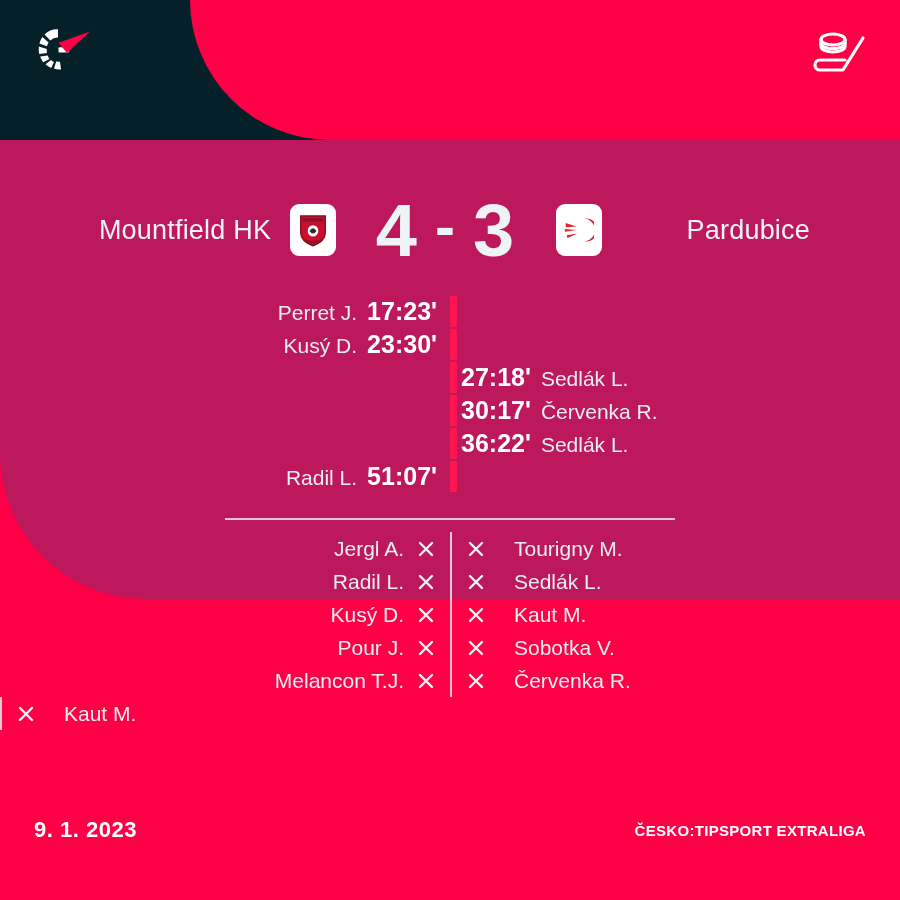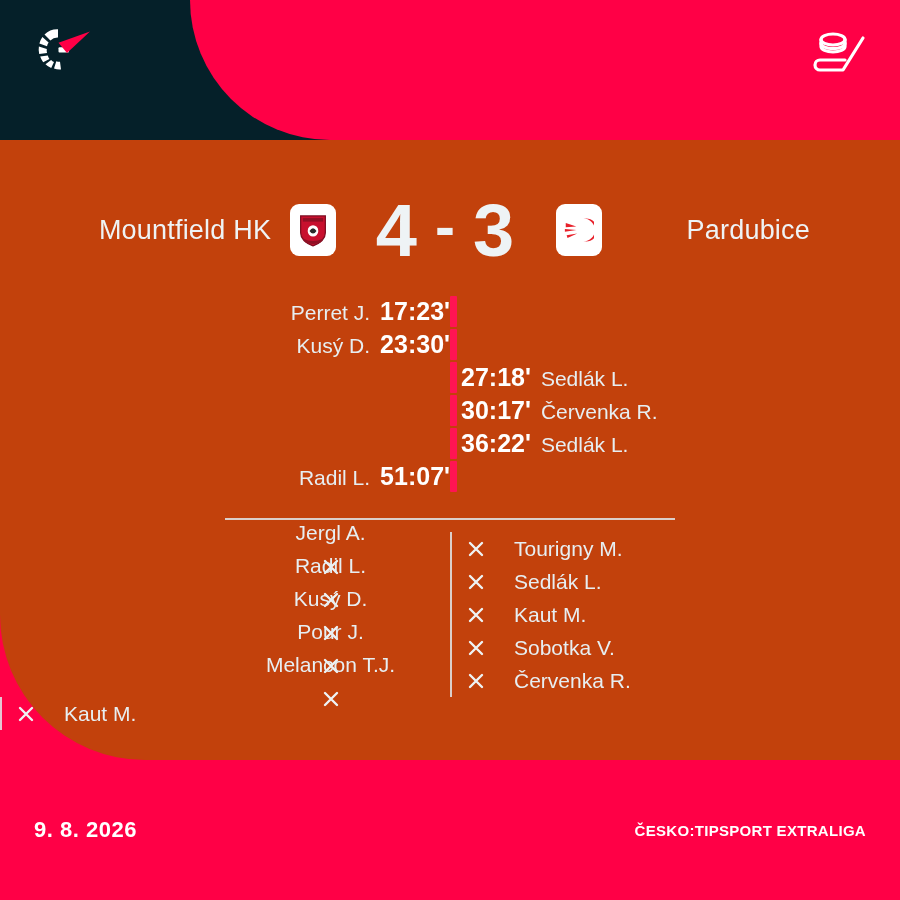--- a/index.html
+++ b/index.html
@@ -25,22 +25,22 @@
   }
   .logo{
     position:absolute;left:27px;top:25px;width:76px;height:56px;
   }
   .rink-icon{
     position:absolute;right:30px;top:26px;width:62px;height:58px;
   }
 
   
   .panel{
-    position:absolute;left:0;top:140px;width:900px;height:620px;
-    background:#c2410c;
+    position:absolute;left:0;top:140px;width:900px;height:459px;
+    background:#be185d;
     border-bottom-left-radius:145px;
   }
 
   
   .scoreline{
     position:absolute;left:0;top:35px;width:900px;height:110px;
     display:flex;align-items:center;justify-content:center;
   }
   .team-name{
     color:#eef3f5;font-size:27px;line-height:34px;font-weight:400;
@@ -64,21 +64,21 @@
   
   .goals{
     position:absolute;left:0;top:155px;width:900px;
   }
   .goal-row{
     position:relative;height:33px;display:flex;align-items:center;
   }
   .g-left{
     width:225px;margin-left:225px;text-align:right;
     display:flex;justify-content:flex-end;align-items:baseline;gap:10px;
-    box-sizing:border-box;
+    padding-right:13px;box-sizing:border-box;
   }
   .g-bar{
     width:7px;align-self:stretch;background:#ff1453;flex:0 0 auto;
     margin:1px 0;border-radius:1px;
   }
   .g-right{
     width:225px;text-align:left;
     display:flex;justify-content:flex-start;align-items:baseline;gap:10px;
     padding-left:4px;box-sizing:border-box;
   }
@@ -87,21 +87,21 @@
 
   
   .so-sep{
     position:absolute;left:225px;top:378px;width:450px;height:2px;
     background:#dfe8ec;opacity:.85;
   }
   .shootout{position:absolute;left:0;top:392px;width:900px;}
   .so-row{height:33px;display:flex;align-items:center;}
   .so-left{
     width:225px;margin-left:225px;box-sizing:border-box;padding-right:14px;
-    display:flex;justify-content:flex-end;align-items:center;gap:12px;flex-direction:column;
+    display:flex;justify-content:flex-end;align-items:center;gap:12px;
   }
   .so-div{width:2px;align-self:stretch;background:#dfe8ec;opacity:.85;flex:0 0 auto;margin:0;}
   .so-right{
     width:225px;box-sizing:border-box;padding-left:14px;
     display:flex;justify-content:flex-start;align-items:center;gap:28px;
   }
   .so-name{color:#e7eef1;font-size:21px;}
   .so-mark{width:20px;height:20px;flex:0 0 auto;}
 
   
@@ -319,17 +319,17 @@
                 <path fill="none" stroke="#eef3f5" stroke-width="2.4" stroke-linecap="round" stroke-linejoin="round" d="M4 4 L16 16 M16 4 L4 16"></path>
               </svg></span>
             <span class="so-name">Kaut M.</span>
           </div>
         </div>
       </div>
 
   </div>
 
   <div class="footer">
-    <div class="f-date">9. 8. 2026</div>
+    <div class="f-date">9. 1. 2023</div>
     <div class="f-league">ČESKO:TIPSPORT EXTRALIGA</div>
   </div>
 
 </div>
 
 </body></html>

